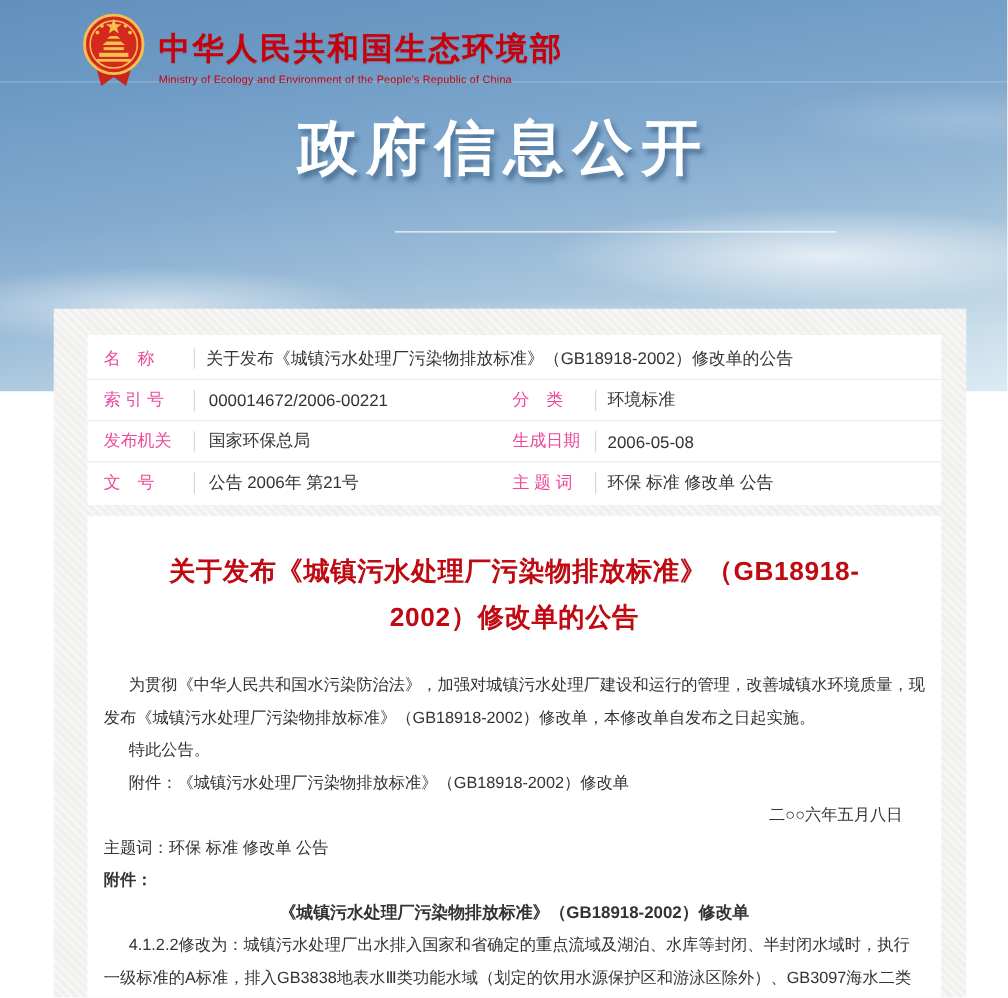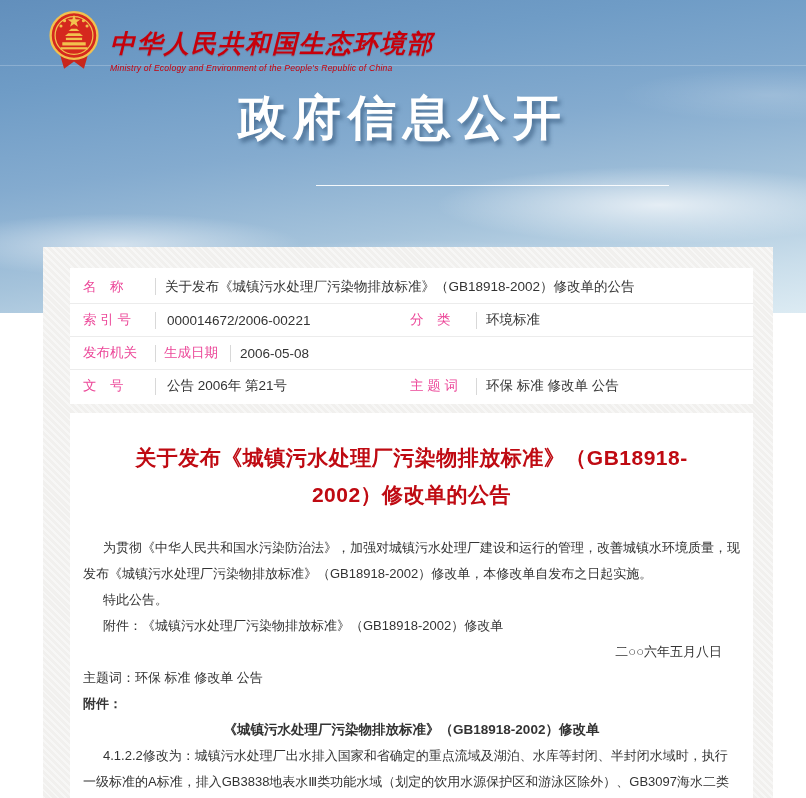--- a/index.html
+++ b/index.html
@@ -16,21 +16,21 @@
       radial-gradient(ellipse 320px 55px at 660px 205px, rgba(255,255,255,.70), rgba(255,255,255,0) 70%),
       radial-gradient(ellipse 260px 45px at 120px 245px, rgba(255,255,255,.55), rgba(255,255,255,0) 70%),
       radial-gradient(ellipse 380px 60px at 420px 285px, rgba(255,255,255,.55), rgba(255,255,255,0) 75%),
       radial-gradient(ellipse 200px 35px at 770px 95px, rgba(255,255,255,.18), rgba(255,255,255,0) 75%),
       linear-gradient(172deg,#628fbc 0%, #6f9cc6 22%, #84abcf 45%, #a5c3db 68%, #cadeeb 88%, #dcebf3 100%);
   }
   .header-strip {
     position:absolute; left:0; top:0; width:806px; height:66px;
     border-bottom:1px solid rgba(255,255,255,.22);
   }
-  .gov-brand { position:absolute; left:47px; top:7px; display:flex; align-items:flex-end; cursor:pointer;font-style:italic; }
+  .gov-brand { position:absolute; left:64px; top:7px; display:flex; align-items:center; cursor:pointer; }
   .emblem { width:54px; height:66px; flex:0 0 54px; }
   .brand-text { margin:10px 0 0 9px; }
   .brand-cn {
     font-size:25px; font-weight:bold; color:#c7000b; letter-spacing:2px;
     text-shadow:0 1px 1px rgba(120,0,0,.25); white-space:nowrap;
   }
   .brand-en { font-size:8.6px; color:#c7000b; margin-top:3px; white-space:nowrap; letter-spacing:.2px; }
   .banner-title {
     position:absolute; left:0; top:86px; width:806px; text-align:center;
     font-size:48px; font-weight:bold; color:#ffffff; letter-spacing:7px;
@@ -115,20 +115,21 @@
         <span class="m-label">索 引 号</span>
         <span class="m-sep"></span>
         <span class="m-value col1">000014672/2006-00221</span>
         <span class="m-label col2">分　类</span>
         <span class="m-sep"></span>
         <span class="m-value">环境标准</span>
       </div>
       <div class="m-row">
         <span class="m-label">发布机关</span>
         <span class="m-sep"></span>
+        <span class="m-value col1">国家环保总局</span>
         <span class="m-label col2">生成日期</span>
         <span class="m-sep"></span>
         <span class="m-value">2006-05-08</span>
       </div>
       <div class="m-row">
         <span class="m-label">文　号</span>
         <span class="m-sep"></span>
         <span class="m-value col1">公告 2006年 第21号</span>
         <span class="m-label col2">主 题 词</span>
         <span class="m-sep"></span>

